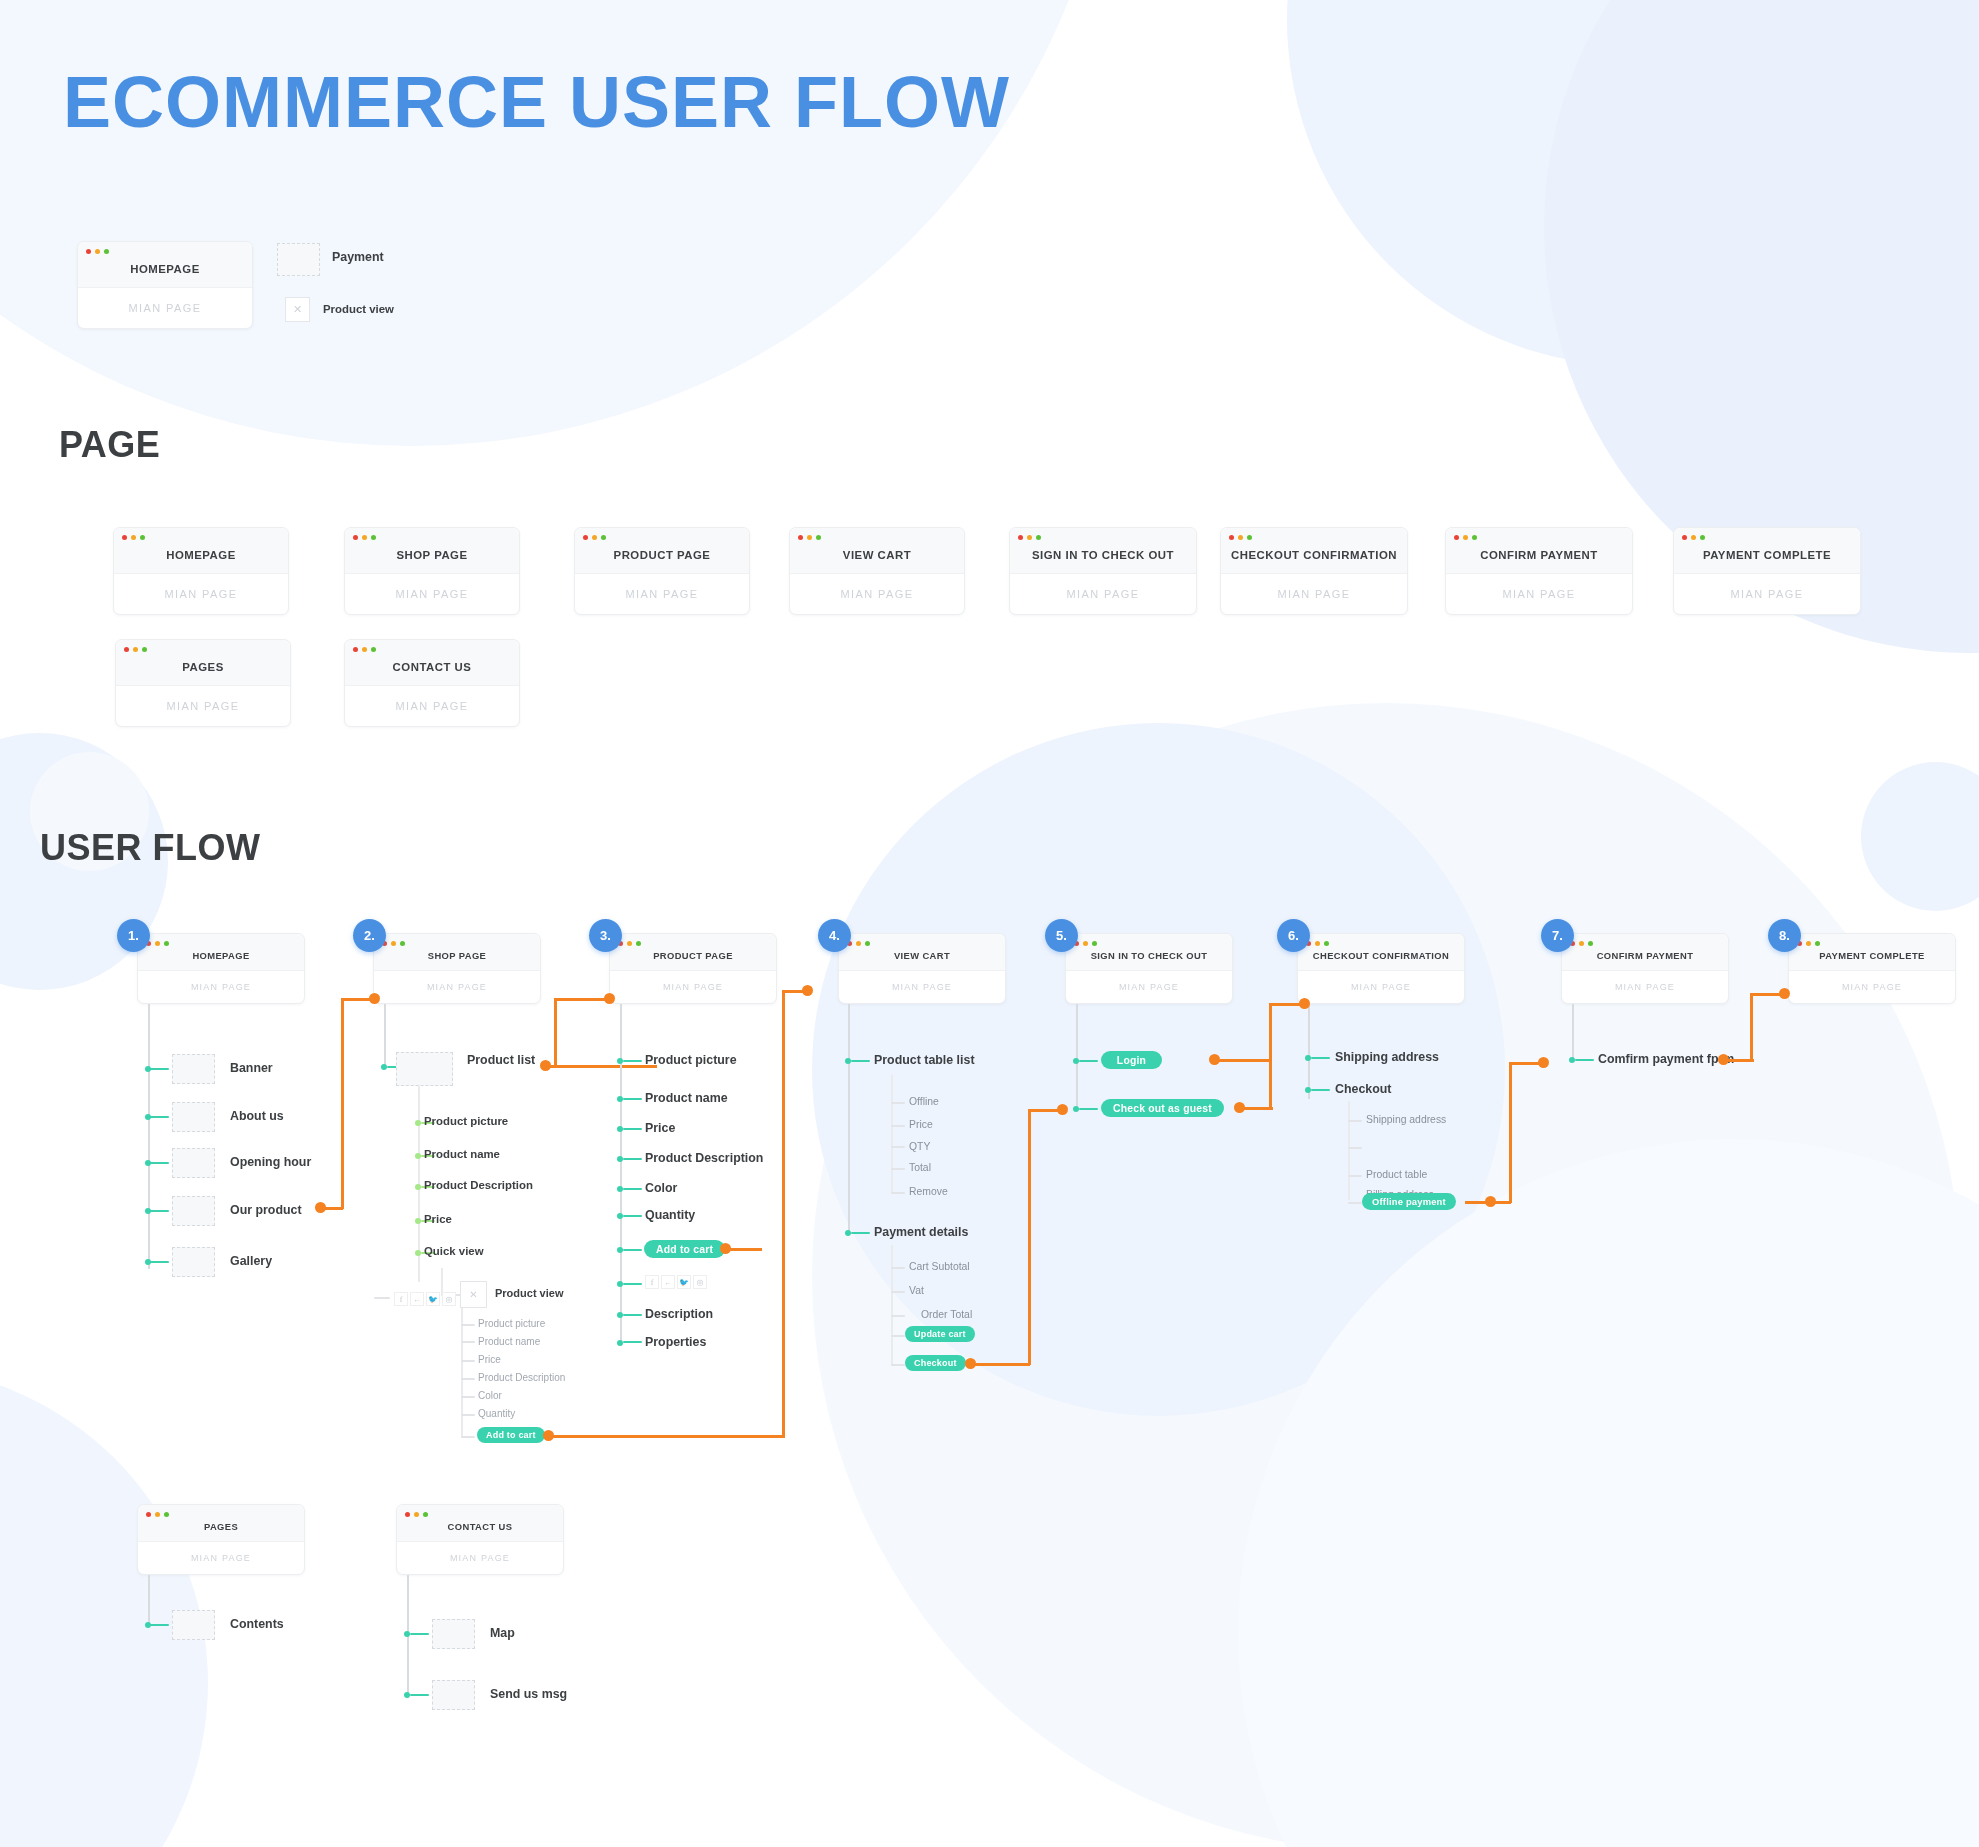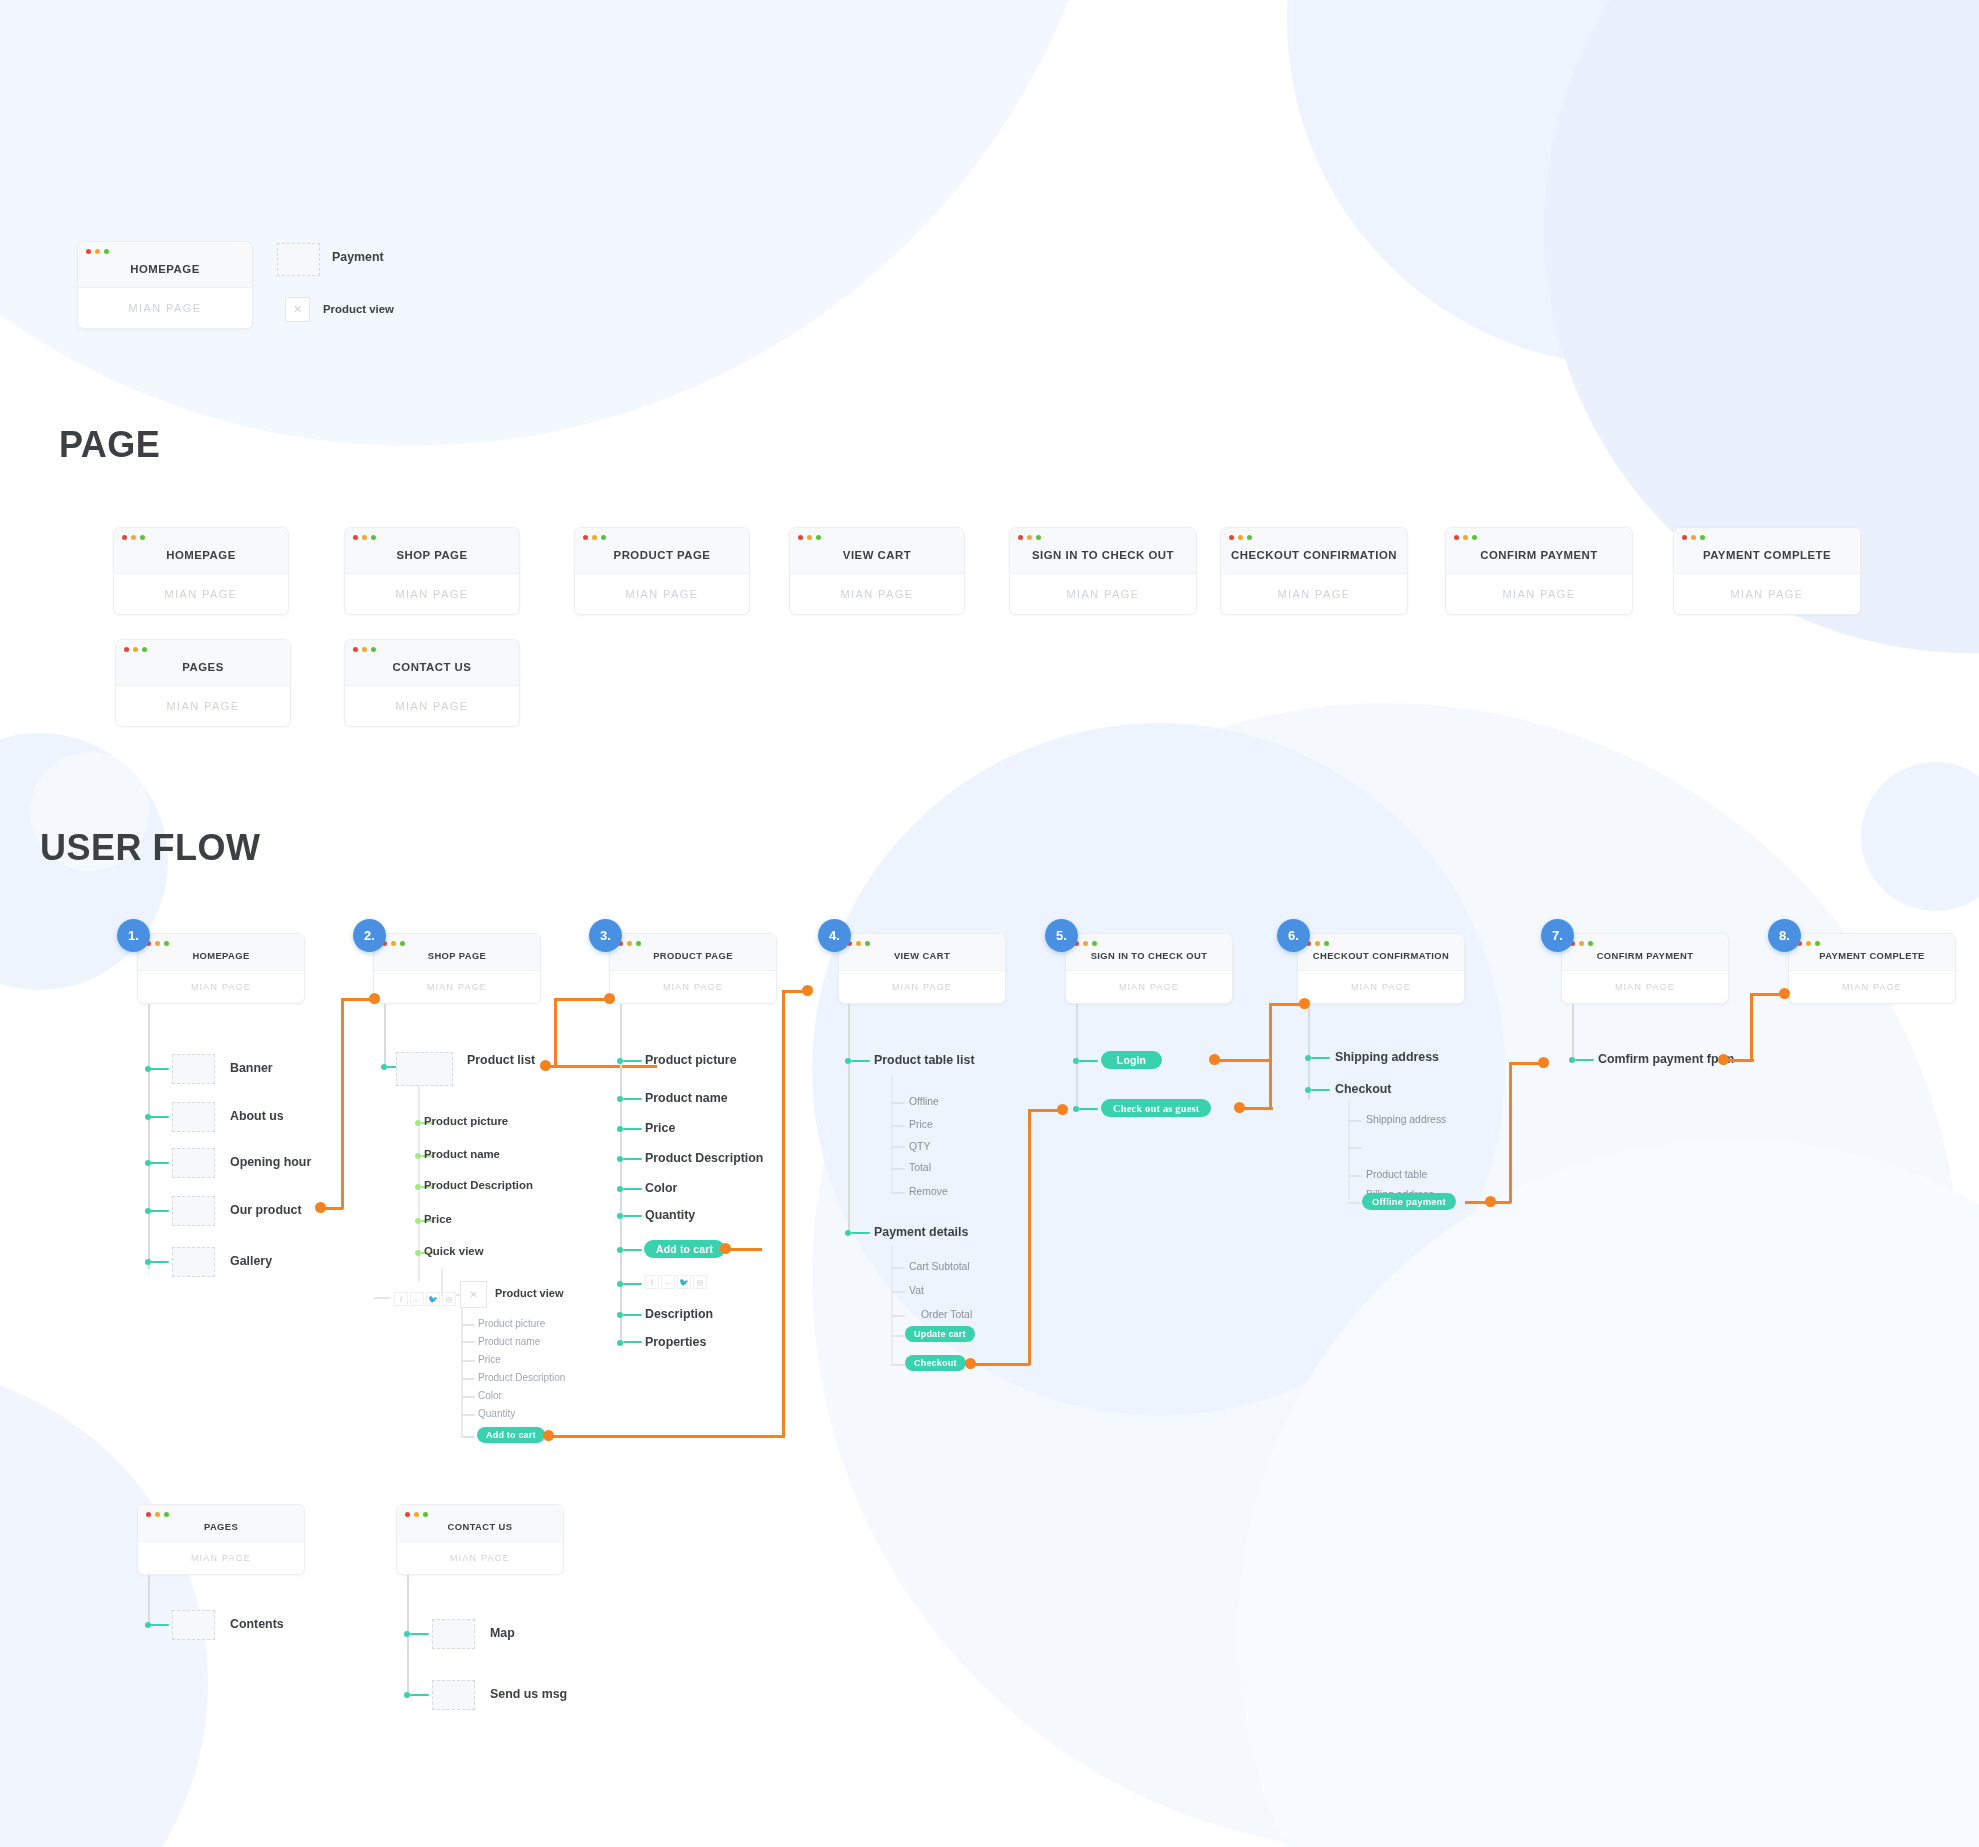--- a/index.html
+++ b/index.html
@@ -159,20 +159,21 @@
     <div class="blob b5"></div>
     <div class="blob b6"></div>
   <div class="blob b7"></div>
     <div class="blob b8"></div>
     <div class="blob b9"></div>
   <div class="blob b10"></div>
 </div>
 
 <div class="page">
 
+  <div class="main-title">ECOMMERCE USER FLOW</div>
 
   <div class="card big" style="left:77px; top:241px;">
     <div class="dots">
         <i class="r"></i>
         <i class="o"></i>
         <i class="g"></i>
       </div>
     <div class="title">HOMEPAGE</div>
     <div class="sub">MIAN PAGE</div>
   </div>
@@ -501,21 +502,21 @@
       </div>
     <div class="title">SIGN IN TO CHECK OUT</div>
     <div class="sub">MIAN PAGE</div>
   </div>
   <div class="vline" style="left:1076px; top:1004px; height:107px;"></div>
   <div class="dot-t" style="left:1073px; top:1058px;"></div>
   <div class="tick" style="left:1079px; top:1060px; width:19px;"></div>
   <div class="pill" style="left:1101px; top:1051px; width:61px; padding:0;">Login</div>
   <div class="dot-t" style="left:1073px; top:1106px;"></div>
   <div class="tick" style="left:1079px; top:1108px; width:19px;"></div>
-  <div class="pill" style="left:1101px; top:1099px;font-family:Liberation Serif, serif;">Check out as guest</div>
+  <div class="pill" style="left:1101px; top:1099px;">Check out as guest</div>
 
   <div class="odot" style="left:1209px; top:1054px;"></div>
   <div class="oseg h" style="left:1215px; top:1059px; width:57px;"></div>
   <div class="odot" style="left:1234px; top:1102px;"></div>
   <div class="oseg h" style="left:1240px; top:1107px; width:33px;"></div>
   <div class="oseg v" style="left:1269px; top:1003px; height:107px;"></div>
   <div class="oseg h" style="left:1269px; top:1003px; width:36px;"></div>
   <div class="odot" style="left:1299px; top:998px;"></div>
 
   <div class="step" style="left:1277px; top:919px;">6.</div>

